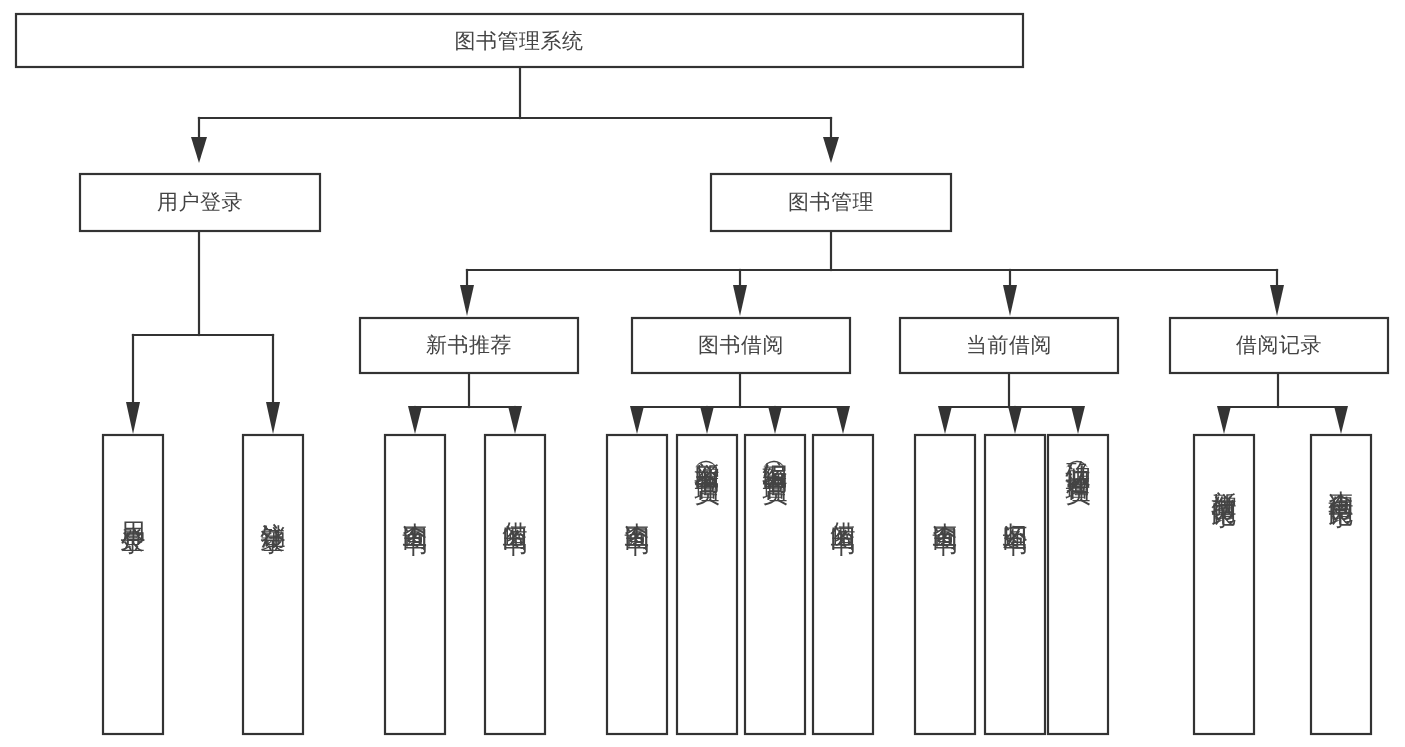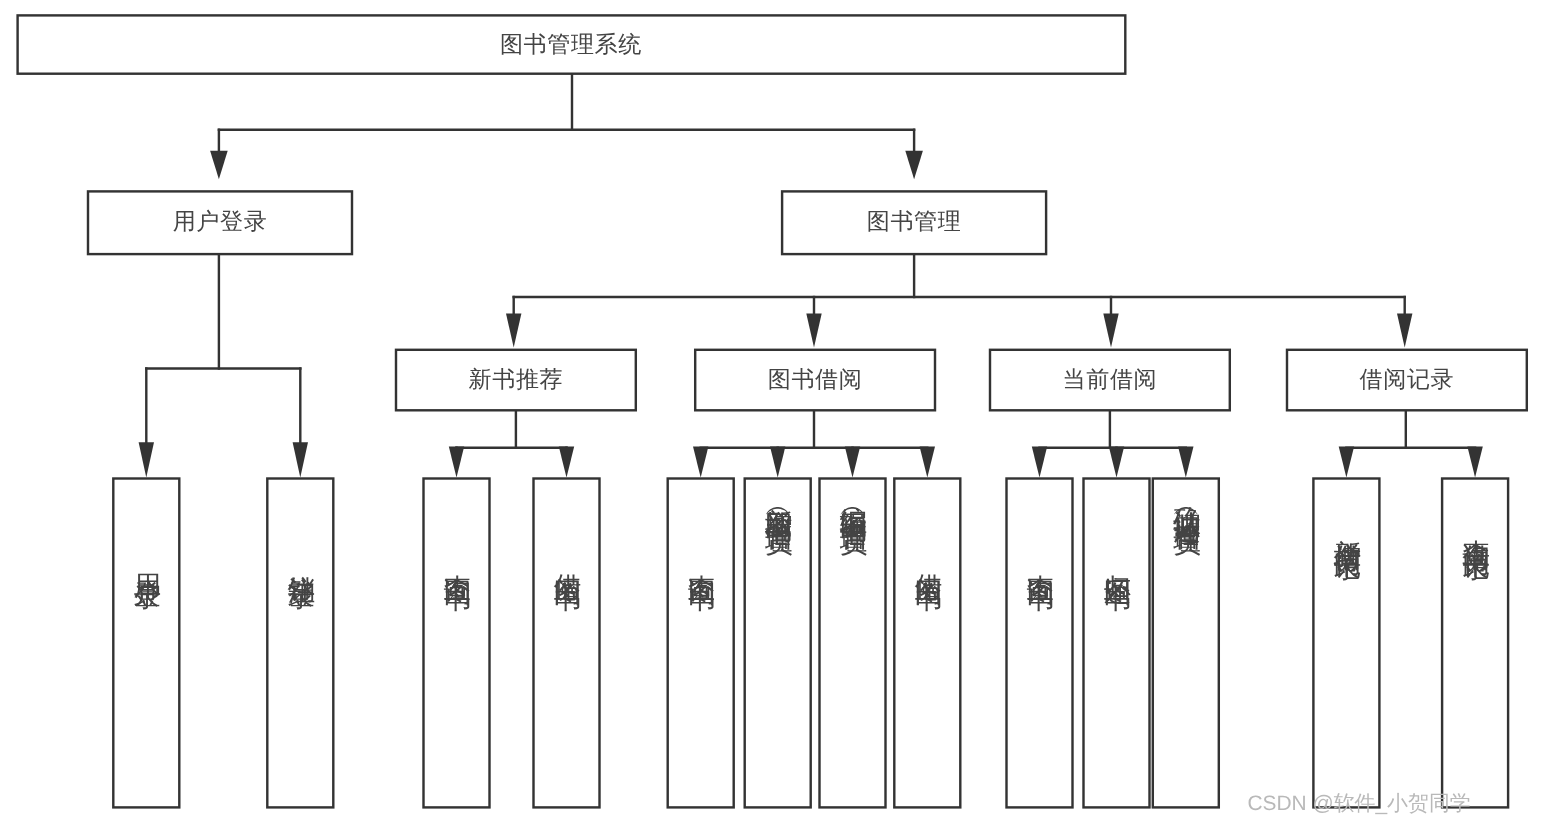--- a/index.html
+++ b/index.html
@@ -240,15 +240,14 @@
     <span class="leaf-label">确认归还（管理员）</span>
   </div>
 
   <div class="leaf-label-wrap" style="left:1194px; top:470px; width:60px; height:264px;">
     <span class="leaf-label">新增借阅记录</span>
   </div>
   <div class="leaf-label-wrap" style="left:1311px; top:470px; width:60px; height:264px;">
     <span class="leaf-label">查询借阅记录</span>
   </div>
 
-  <div class="watermark">CSDN @软件_小贺同学</div>
 
 </div>
 
 </body></html>

